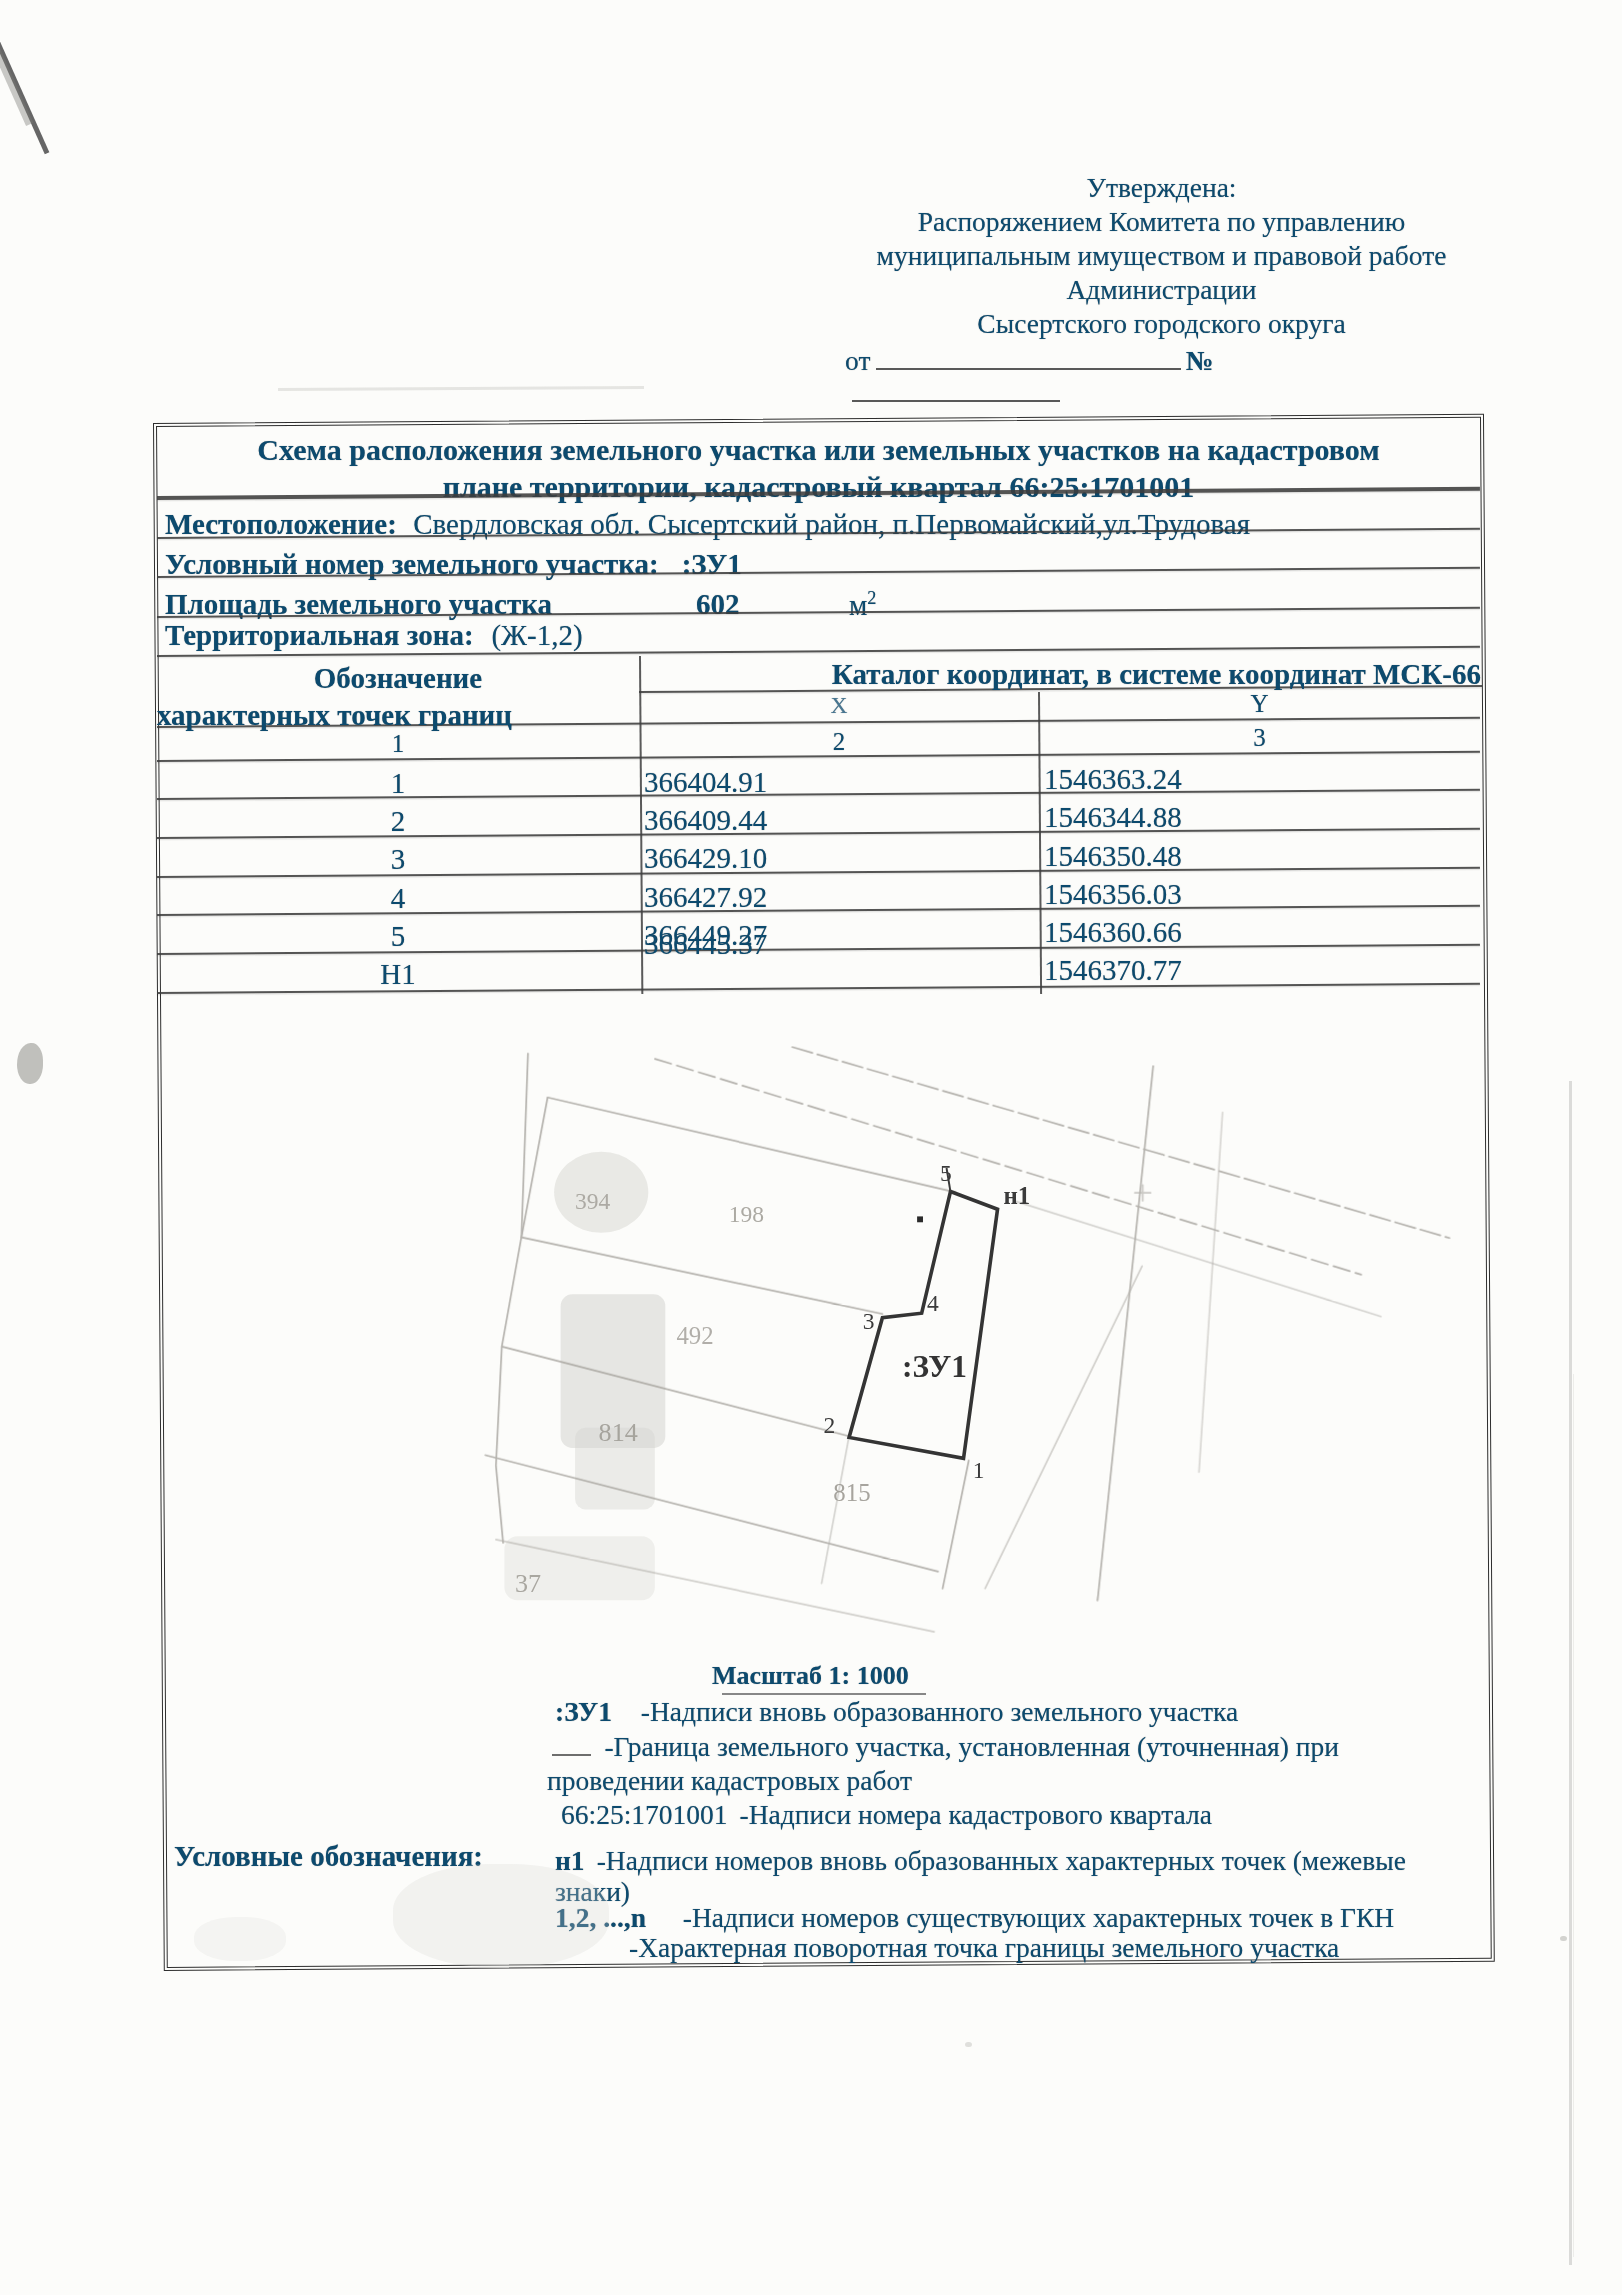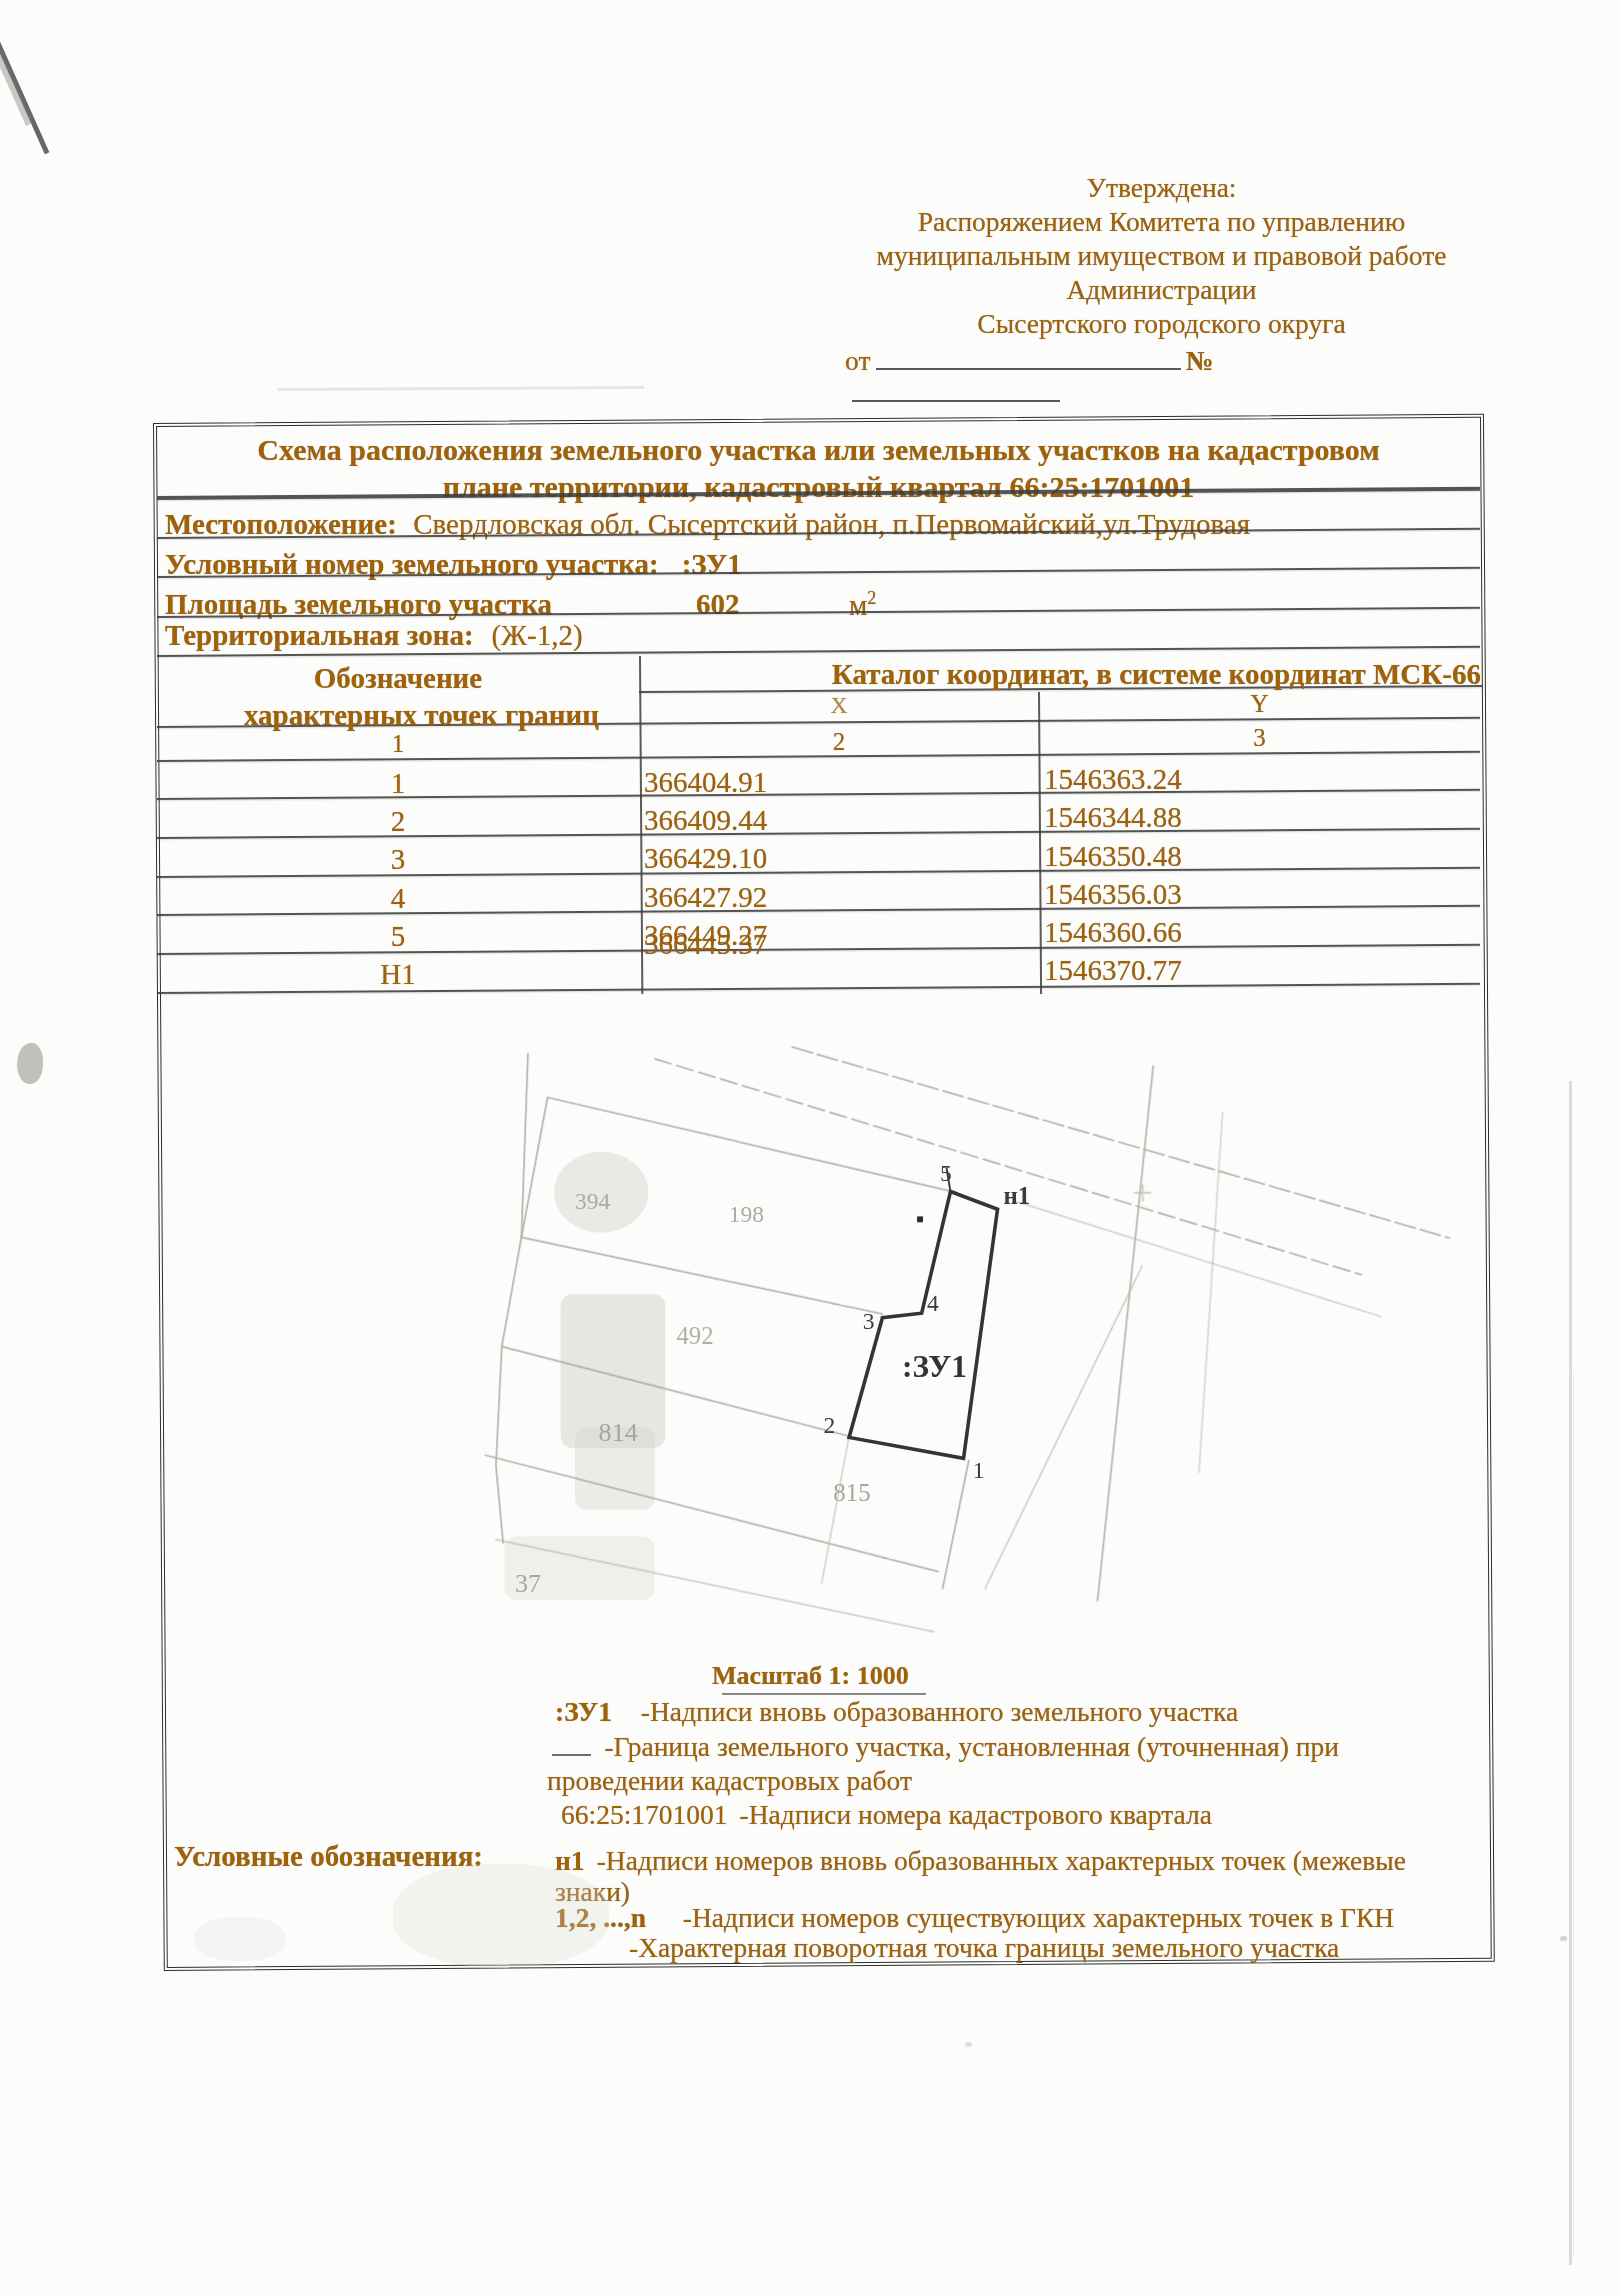--- a/index.html
+++ b/index.html
@@ -2,21 +2,21 @@
 <html style="font-size:10.5px"><head>
 <meta charset="utf-8">
 <style>
   html,body{margin:0;padding:0;}
   body{
     width:1622px;height:2295px;position:relative;
     background:#fcfcfa;overflow:hidden;
     font-family:"Liberation Serif", serif;color:#2c2c2c;
   }
   .abs{position:absolute;}
-  .t{text-shadow:0 0 0.9px rgba(45,45,45,.5);color:#a16207;}
+  .t{text-shadow:0 0 0.9px rgba(45,45,45,.5);color:#0c4a6e;}
   .b{font-weight:bold;}
   
   .approval{left:828px;top:171px;width:667px;text-align:center;
             font-size:27.5px;line-height:34px;}
   .fromline{left:845px;top:345px;width:582px;font-size:27.5px;}
   .uline{display:inline-block;border-bottom:2px solid #3c3c3c;height:22px;
          vertical-align:baseline;opacity:.85;}
   
   .docbox{left:153px;top:423px;width:1331px;height:1548px;
           border:4.6px double #2e2e2e;box-sizing:border-box;
@@ -108,21 +108,21 @@
 <div class="abs hrule" style="top:837px;"></div>
 <div class="abs hrule" style="top:876px;"></div>
 <div class="abs hrule" style="top:914px;"></div>
 <div class="abs hrule" style="top:953px;"></div>
 <div class="abs hrule" style="top:992px;"></div>
 
 <div class="abs vrule" style="left:639px;top:656px;height:338px;"></div>
 <div class="abs vrule" style="left:1038px;top:692px;height:302px;"></div>
 
 <div class="abs t b" style="left:157px;top:662px;width:482px;text-align:center;font-size:29px;">Обозначение</div>
-<div class="abs t b" style="left:157px;top:699px;width:442px;text-align:right;font-size:29px;">характерных точек границ</div>
+<div class="abs t b" style="left:157px;top:699px;width:442px;text-align:left;font-size:29px;">характерных точек границ</div>
 <div class="abs t b" style="left:641px;top:658px;width:840px;text-align:right;font-size:29px;">Каталог координат, в системе координат МСК-66</div>
 <div class="abs t" style="left:639px;top:692px;width:400px;text-align:center;font-size:23.6px;opacity:.75;">X</div>
 <div class="abs t" style="left:1038px;top:690px;width:443px;text-align:center;font-size:25px;">Y</div>
 <div class="abs t" style="left:157px;top:730px;width:482px;text-align:center;font-size:25px;">1</div>
 <div class="abs t" style="left:639px;top:728px;width:400px;text-align:center;font-size:25px;">2</div>
 <div class="abs t" style="left:1038px;top:724px;width:443px;text-align:center;font-size:25px;">3</div>
 
 <div class="abs t cellnum" style="left:157px;top:767px;width:482px;text-align:center;">1</div>
 <div class="abs t cellnum" style="left:644px;top:766px;">366404.91</div>
 <div class="abs t cellnum" style="left:1044px;top:763px;">1546363.24</div>

